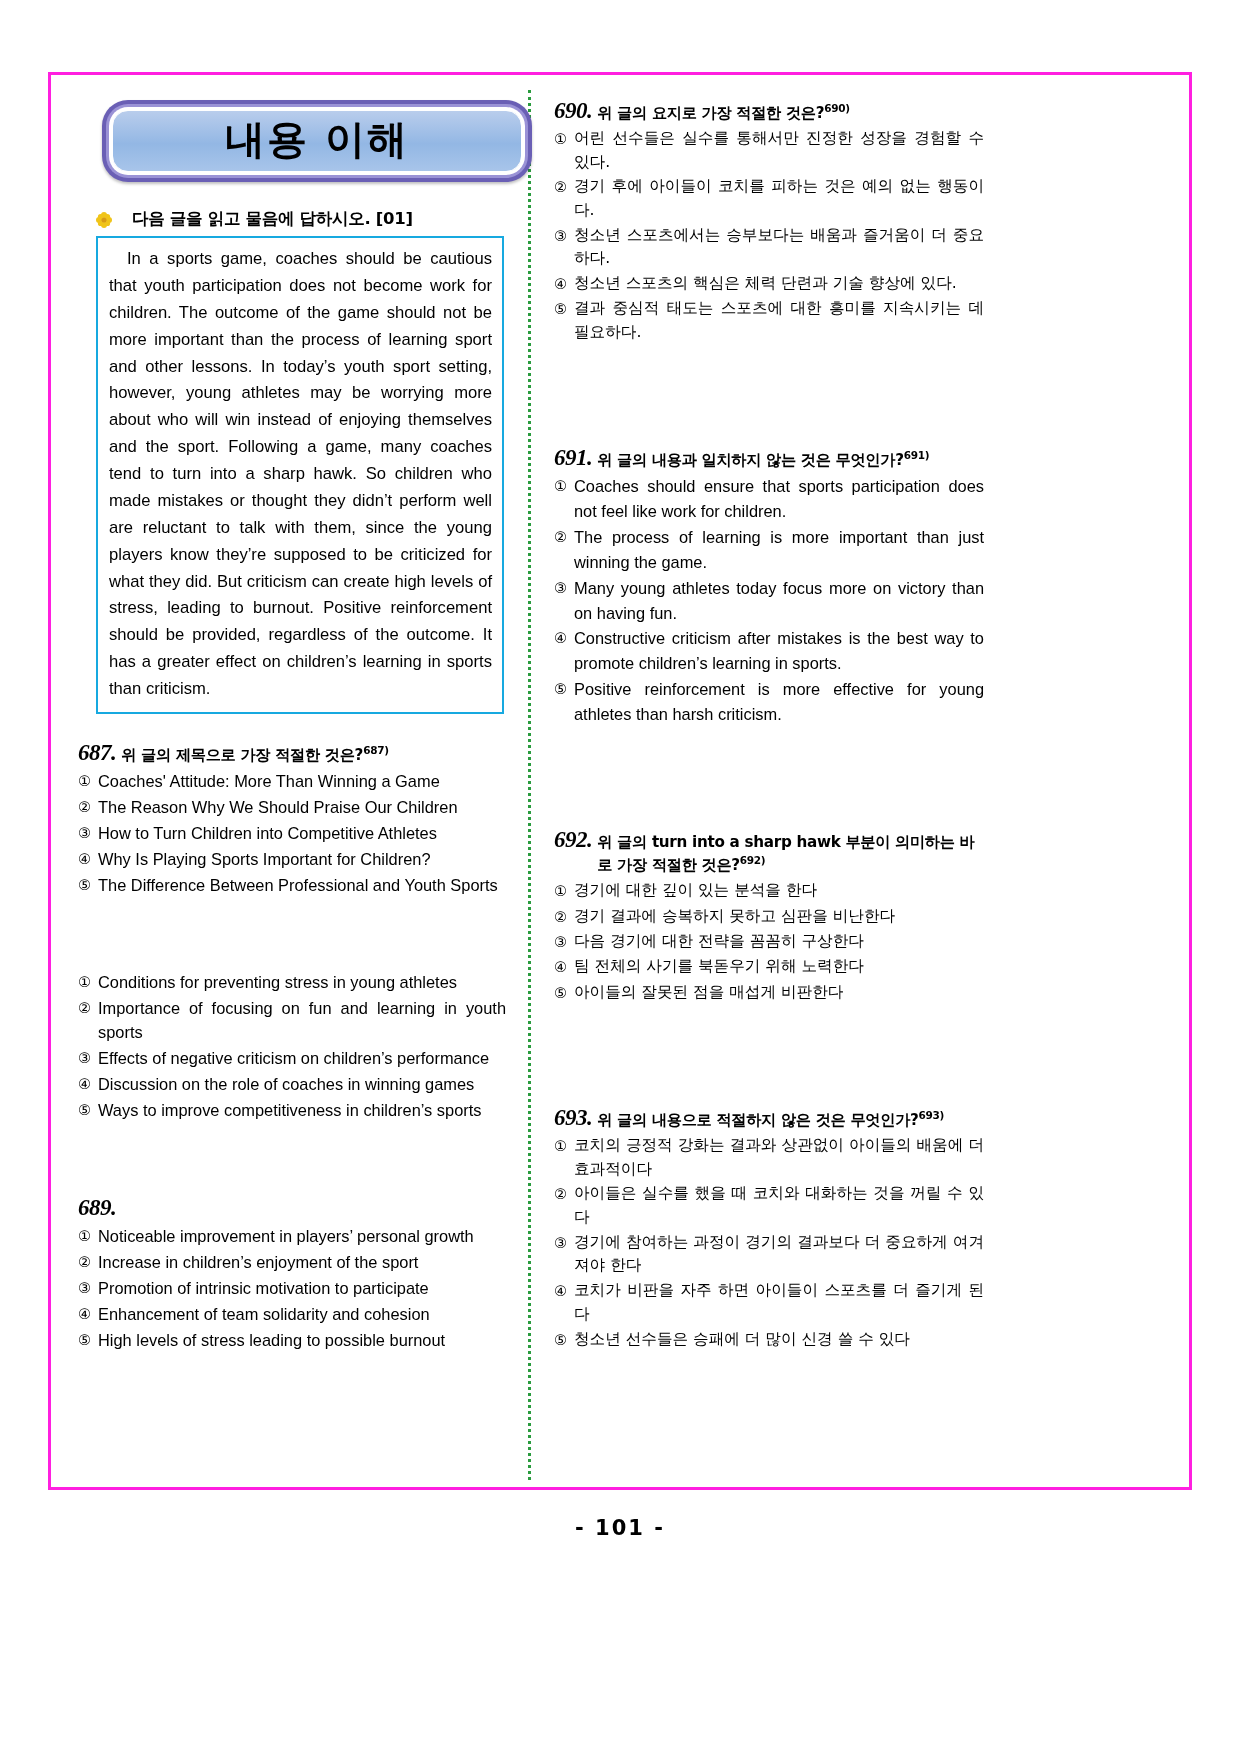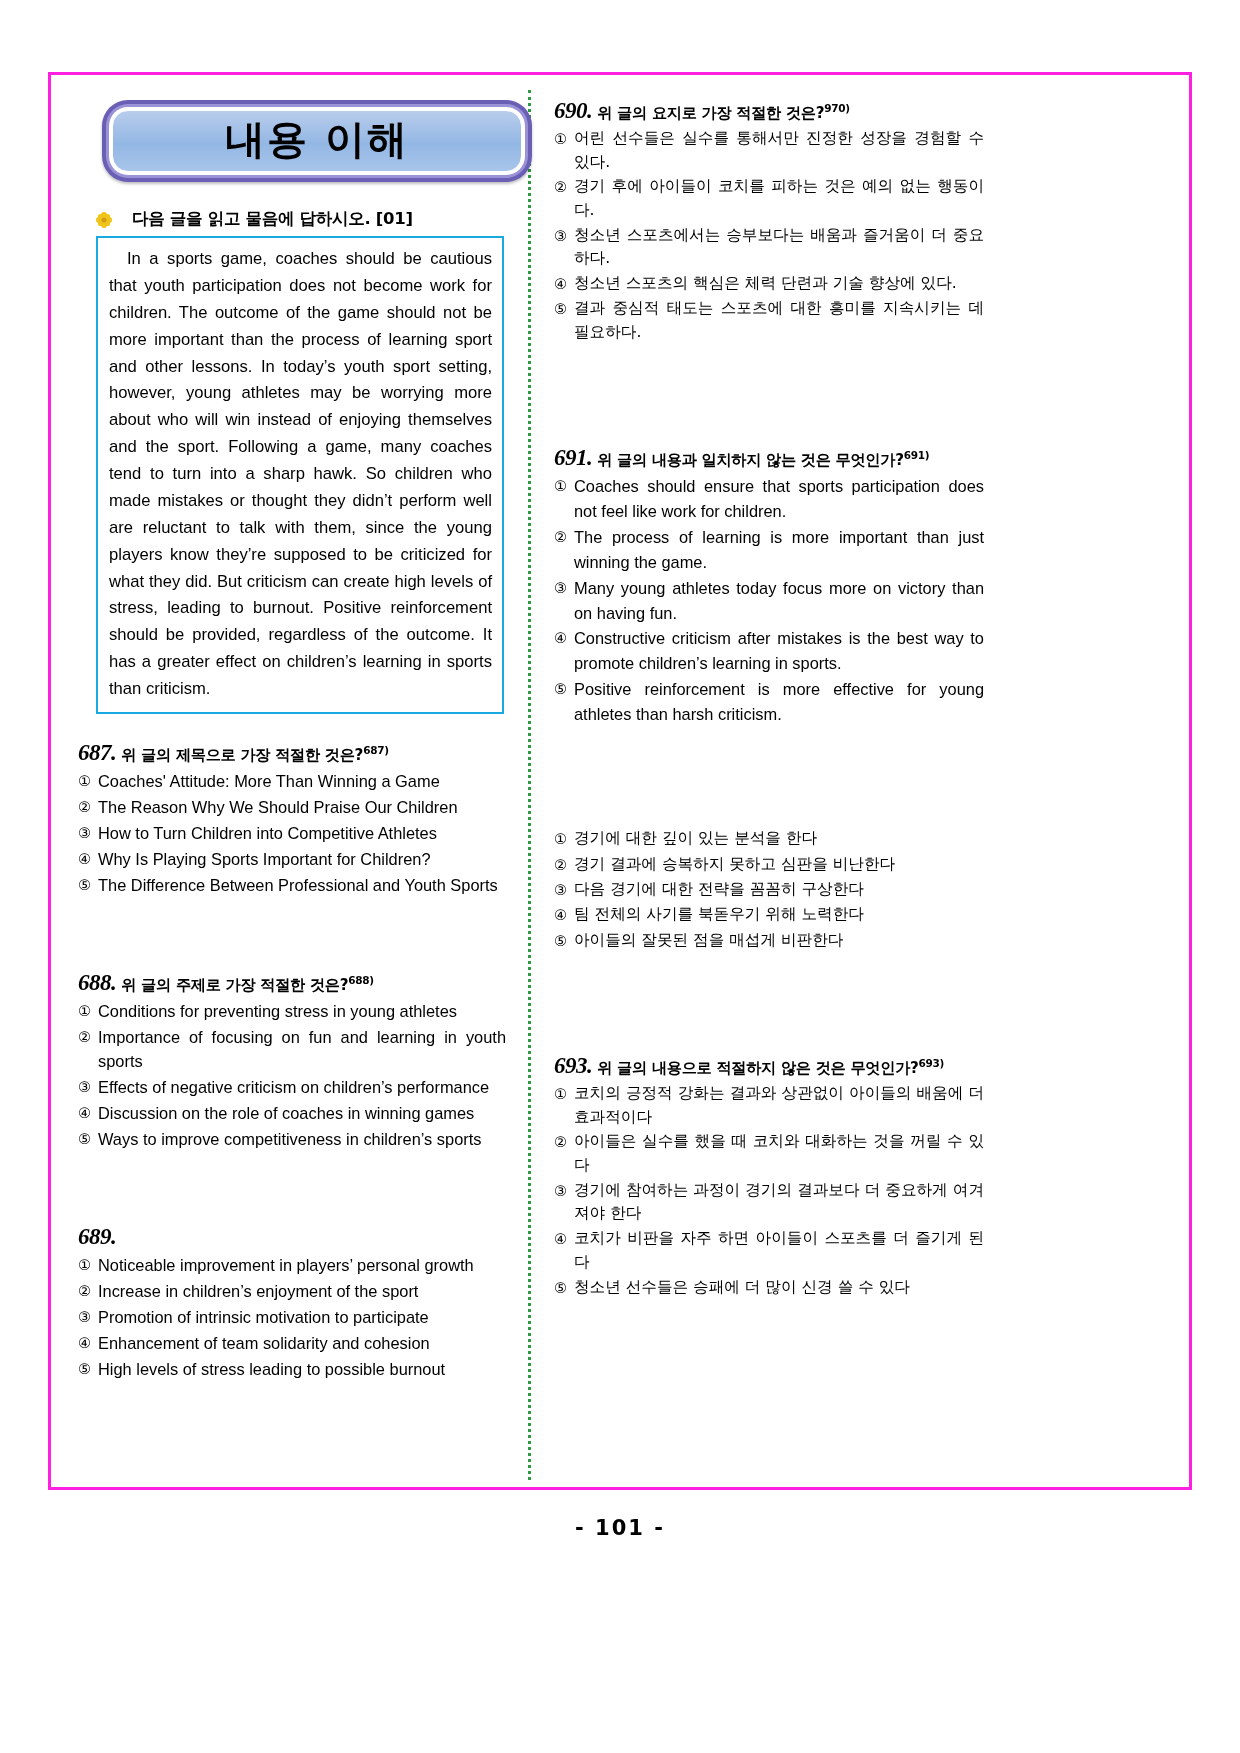--- a/index.html
+++ b/index.html
@@ -233,24 +233,20 @@
         <li class="opt">
             <span class="opt-mark">⑤</span>
             <span class="opt-text justify">The Difference Between Professional and Youth Sports</span>
           </li>
       </ul>
     </div>
 
     <div class="spacer-md"></div>
 
     <div class="q">
-      <div class="q-head">
-        <span class="q-num">688.</span>
-        <span class="q-stem"><span>위 글의 주제로 가장 적절한 것은?</span><sup>688)</sup></span>
-      </div>
       <ul class="opts">
         <li class="opt">
             <span class="opt-mark">①</span>
             <span class="opt-text">Conditions for preventing stress in young athletes</span>
           </li>
         <li class="opt">
             <span class="opt-mark">②</span>
             <span class="opt-text justify">Importance of focusing on fun and learning in youth sports</span>
           </li>
         <li class="opt">
@@ -298,21 +294,21 @@
       </ul>
     </div>
 
   </div>
 
   <div class="col col-right">
 
     <div class="q q-kr" style="margin-top:14px">
       <div class="q-head">
         <span class="q-num">690.</span>
-        <span class="q-stem"><span>위 글의 요지로 가장 적절한 것은?</span><sup>970)</sup></span>
+        <span class="q-stem"><span>위 글의 요지로 가장 적절한 것은?</span><sup>690)</sup></span>
       </div>
       <ul class="opts">
         <li class="opt">
             <span class="opt-mark">①</span>
             <span class="opt-text kr justify">어린 선수들은 실수를 통해서만 진정한 성장을 경험할 수 있다.</span>
           </li>
         <li class="opt">
             <span class="opt-mark">②</span>
             <span class="opt-text kr justify">경기 후에 아이들이 코치를 피하는 것은 예의 없는 행동이다.</span>
           </li>
@@ -358,20 +354,24 @@
         <li class="opt">
             <span class="opt-mark">⑤</span>
             <span class="opt-text justify">Positive reinforcement is more effective for young athletes than harsh criticism.</span>
           </li>
       </ul>
     </div>
 
     <div class="spacer-lg"></div>
 
     <div class="q q-kr">
+      <div class="q-head">
+        <span class="q-num">692.</span>
+        <span class="q-stem"><span>위 글의 turn into a sharp hawk 부분이 의미하는 바로 가장 적절한 것은?</span><sup>692)</sup></span>
+      </div>
       <ul class="opts">
         <li class="opt">
             <span class="opt-mark">①</span>
             <span class="opt-text kr">경기에 대한 깊이 있는 분석을 한다</span>
           </li>
         <li class="opt">
             <span class="opt-mark">②</span>
             <span class="opt-text kr">경기 결과에 승복하지 못하고 심판을 비난한다</span>
           </li>
         <li class="opt">

